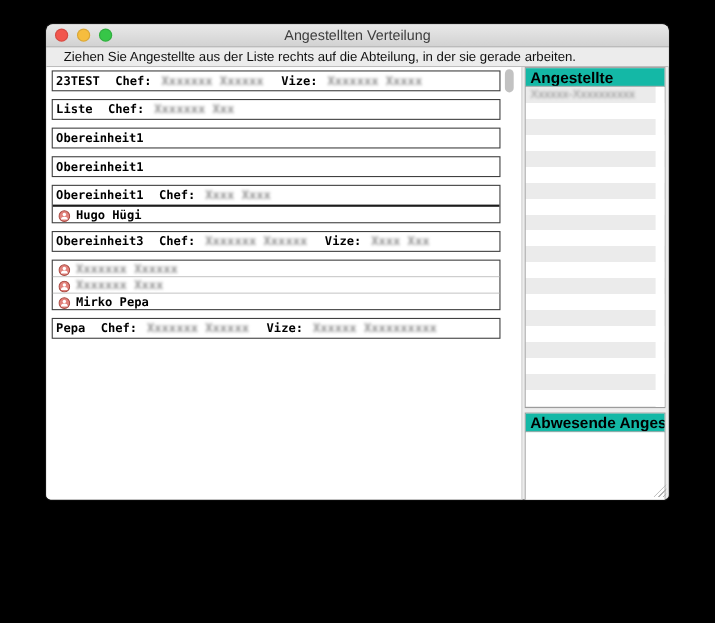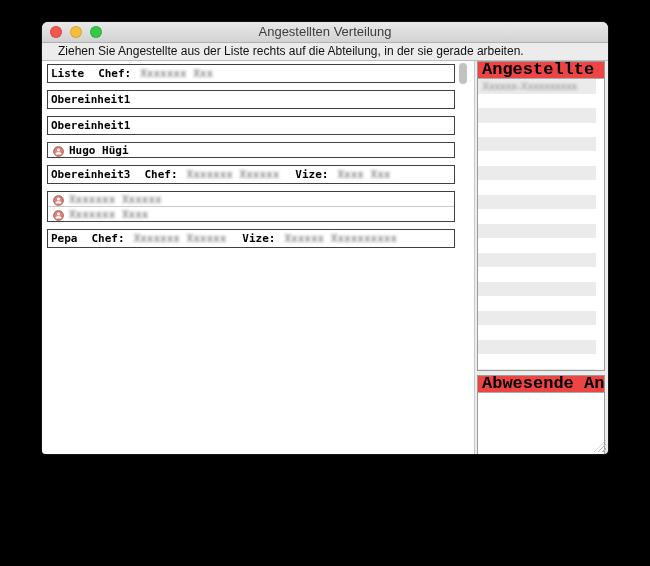--- a/index.html
+++ b/index.html
@@ -31,22 +31,22 @@
   .blur{color:#8c8c8c;filter:blur(1.4px);}
   
   .vthumb{position:absolute;left:417px;top:2px;width:8px;height:21px;border-radius:4px;background:#c2c2c2;}
   .hscroll{position:absolute;left:0;right:1px;bottom:0;height:15px;background:#fafafa;border-top:1px solid #e3e3e3;}
   .hthumb{position:absolute;left:5px;top:4px;width:18px;height:7px;border-radius:3.5px;background:#c2c2c2;}
   
   .rightcol{position:absolute;left:435px;top:0;width:129px;height:447px;}
   .panel{position:absolute;left:0;width:128px;border:1px solid #9c9c9c;background:#fff;box-sizing:border-box;}
   .panel-a{top:0;height:310px;}
   .panel-b{top:314px;height:129px;}
-  .panel-header{height:16px;line-height:16px;background:#ef4444;border-bottom:1px solid #ababab;
-                font-size:17px;font-weight:bold;padding-left:4px;color:#000;white-space:nowrap;overflow:hidden;font-family:Liberation Mono, monospace;}
+  .panel-header{height:16px;line-height:16px;background:#14b8a6;border-bottom:1px solid #ababab;
+                font-size:14px;font-weight:bold;padding-left:4px;color:#000;white-space:nowrap;overflow:hidden;}
   .alist{position:absolute;top:17px;bottom:0;left:0;right:0;
          background:repeating-linear-gradient(to bottom,#ebebeb 0 14.5px,#ffffff 14.5px 29px);}
   .alist .gutter{position:absolute;top:0;bottom:0;right:0;width:8px;background:#fff;}
   .aitem{position:absolute;left:4px;top:0;height:14px;line-height:14px;font-size:11px;white-space:nowrap;}
   .blist{position:absolute;top:17px;bottom:0;left:0;right:0;background:#fff;}
   .grip{position:absolute;right:2px;bottom:2px;width:12px;height:12px;
         background:repeating-linear-gradient(135deg,transparent 0 2px,#b4b4b4 2px 3px);
         clip-path:polygon(100% 0,100% 100%,0 100%);}
 </style>
 </head>
@@ -63,29 +63,33 @@
   </div>
 
   <div class="infobar">
     <span>Ziehen Sie Angestellte aus der Liste rechts auf die Abteilung, in der sie gerade arbeiten.</span>
   </div>
 
   <div class="content">
     <div class="main">
       <div class="depts">
           <div class="dept">
+            <div class="dept-header"><span>23TEST</span><span class="lbl-chef">Chef:</span><span class="val blur">Xxxxxxx Xxxxxx</span><span class="lbl-vize">Vize:</span><span class="val blur">Xxxxxxx Xxxxx</span></div>
+          </div>
+          <div class="dept">
             <div class="dept-header"><span>Liste</span><span class="lbl-chef">Chef:</span><span class="val blur">Xxxxxxx Xxx</span></div>
           </div>
           <div class="dept">
             <div class="dept-header"><span>Obereinheit1</span></div>
           </div>
           <div class="dept">
             <div class="dept-header"><span>Obereinheit1</span></div>
           </div>
           <div class="dept has-members">
+            <div class="dept-header"><span>Obereinheit1</span><span class="lbl-chef">Chef:</span><span class="val blur">Xxxx Xxxx</span></div>
             <div class="member">
               <svg viewBox="0 0 12 12">
                 <circle cx="6" cy="6" r="5.3" fill="#e2827c" stroke="#a94b43" stroke-width="1"></circle>
                 <circle cx="6" cy="4.4" r="1.7" fill="#fff"></circle>
                 <path d="M2.6 9.4 a3.4 2.9 0 0 1 6.8 0 z" fill="#fff"></path>
               </svg>
               <span class="">Hugo Hügi</span>
             </div>
           </div>
           <div class="dept">
@@ -100,20 +104,28 @@
               </svg>
               <span class="blur">Xxxxxxx Xxxxxx</span>
             </div>
             <div class="member">
               <svg viewBox="0 0 12 12">
                 <circle cx="6" cy="6" r="5.3" fill="#e2827c" stroke="#a94b43" stroke-width="1"></circle>
                 <circle cx="6" cy="4.4" r="1.7" fill="#fff"></circle>
                 <path d="M2.6 9.4 a3.4 2.9 0 0 1 6.8 0 z" fill="#fff"></path>
               </svg>
               <span class="blur">Xxxxxxx Xxxx</span>
+            </div>
+            <div class="member">
+              <svg viewBox="0 0 12 12">
+                <circle cx="6" cy="6" r="5.3" fill="#e2827c" stroke="#a94b43" stroke-width="1"></circle>
+                <circle cx="6" cy="4.4" r="1.7" fill="#fff"></circle>
+                <path d="M2.6 9.4 a3.4 2.9 0 0 1 6.8 0 z" fill="#fff"></path>
+              </svg>
+              <span class="">Mirko Pepa</span>
             </div>
           </div>
           <div class="dept">
             <div class="dept-header"><span>Pepa</span><span class="lbl-chef">Chef:</span><span class="val blur">Xxxxxxx Xxxxxx</span><span class="lbl-vize">Vize:</span><span class="val blur">Xxxxxx Xxxxxxxxxx</span></div>
           </div>
         </div>
       <div class="vthumb"></div>
       <div class="hscroll">
         <div class="hthumb"></div>
       </div>

